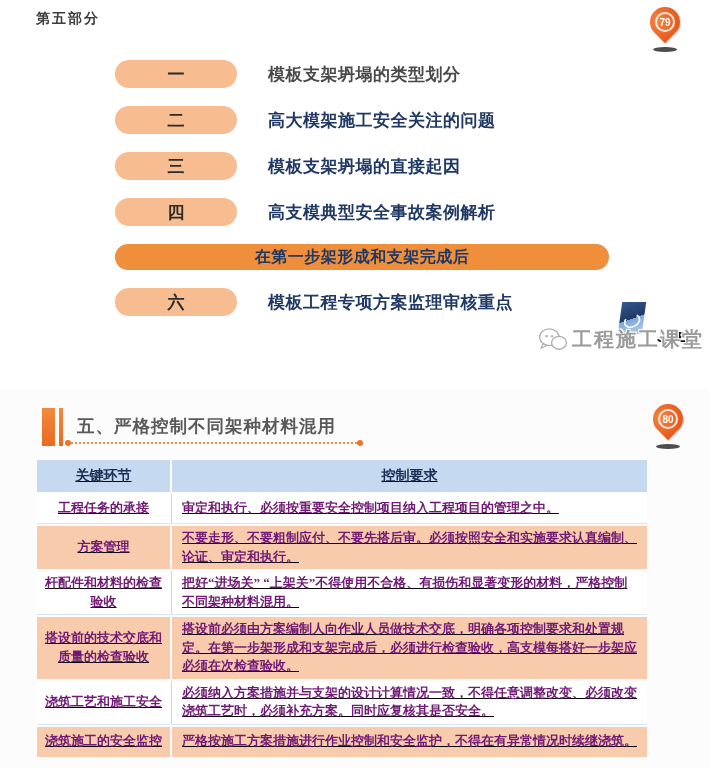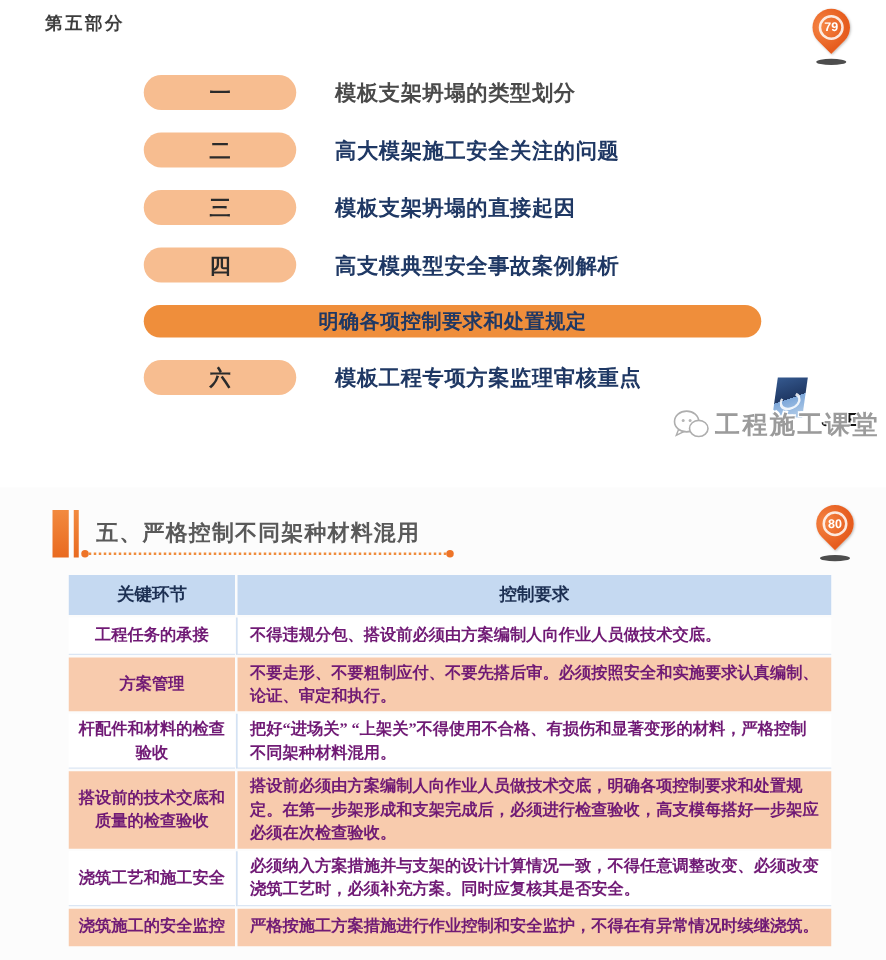--- a/index.html
+++ b/index.html
@@ -53,21 +53,21 @@
   .hbar { position:absolute; background:linear-gradient(180deg,#f28a3f,#e96a20); }
   .hbar-wide { left:42px; top:18px; width:13px; height:38px; }
   .hbar-thin { left:59px; top:18px; width:4px; height:38px; }
   .section-title { position:absolute; left:77px; top:24px; font-size:17.5px; font-weight:bold; color:#595959; letter-spacing:1px; }
   .dotted-line { position:absolute; left:68px; top:52px; width:292px; border-top:2px dotted #f08c3c; }
   .dotted-line::before, .dotted-line::after { content:""; position:absolute; top:-4px; width:6px; height:6px; border-radius:50%; background:#ee7428; }
   .dotted-line::before { left:-3px; }
   .dotted-line::after { right:-3px; }
 
   
-  .table { position:absolute; left:55px; top:70px; width:610px; display:flex; flex-direction:column; }
+  .table { position:absolute; left:37px; top:70px; width:610px; display:flex; flex-direction:column;text-decoration:underline; }
   .trow { display:flex; margin-top:2px; }
   .trow:first-child { margin-top:0; }
   .cell { padding:3px 10px; }
   .c1 { width:133px; flex:0 0 133px; display:flex; align-items:center; justify-content:center; text-align:center; padding:3px 6px; }
   .c2 { flex:1; margin-left:2px; display:flex; align-items:center; }
   .thead .cell { background:#c5d9f1; min-height:32px; font-size:14px; font-weight:bold; color:#1c2f52;
           display:flex; align-items:center; justify-content:center; }
   .tbody .cell { font-family:"Liberation Serif",serif; font-weight:bold; font-size:13px; line-height:18.5px; color:#701a75; }
   .tbody.white .cell { background:#ffffff; border-bottom:1px solid #dbe6f4; }
   .tbody.white .c2 { margin-left:1px; border-left:1px solid #c6d9f0; }
@@ -97,21 +97,21 @@
         <span class="menu-label" style="color: rgb(31, 56, 100); text-align: center;">高大模架施工安全关注的问题</span>
       </div>
       <div class="menu-item">
         <span class="pill">三</span>
         <span class="menu-label" style="color: rgb(31, 56, 100);">模板支架坍塌的直接起因</span>
       </div>
       <div class="menu-item">
         <span class="pill">四</span>
         <span class="menu-label" style="color: rgb(31, 56, 100);">高支模典型安全事故案例解析</span>
       </div>
-      <div class="menu-highlight">明确各项控制要求和处置规定</div>
+      <div class="menu-highlight">在第一步架形成和支架完成后</div>
       <div class="menu-item">
         <span class="pill">六</span>
         <span class="menu-label" style="color: rgb(31, 56, 100);">模板工程专项方案监理审核重点</span>
       </div>
     </div>
 
   <div class="wm wm-top">
     <div class="jkec">
       <div class="jkec-flag"></div>
       <span class="jkec-word">JKEC</span>
@@ -143,21 +143,21 @@
   </div>
 
   <div class="table" id="table">
       <div class="trow thead">
         <div class="cell c1">关键环节</div>
         <div class="cell c2">控制要求</div>
       </div>
       <div class="trow tbody white">
         <div class="cell c1">工程任务的承接</div>
         <div class="cell c2">
-          <span>不得违规分包、搭设前必须由方案编制人向作业人员做技术交底。</span>
+          <span>审定和执行、必须按重要安全控制项目纳入工程项目的管理之中。</span>
         </div>
       </div>
       <div class="trow tbody peach">
         <div class="cell c1">方案管理</div>
         <div class="cell c2">
           <span>不要走形、不要粗制应付、不要先搭后审。必须按照安全和实施要求认真编制、论证、审定和执行。</span>
         </div>
       </div>
       <div class="trow tbody white">
         <div class="cell c1">杆配件和材料的检查验收</div>

